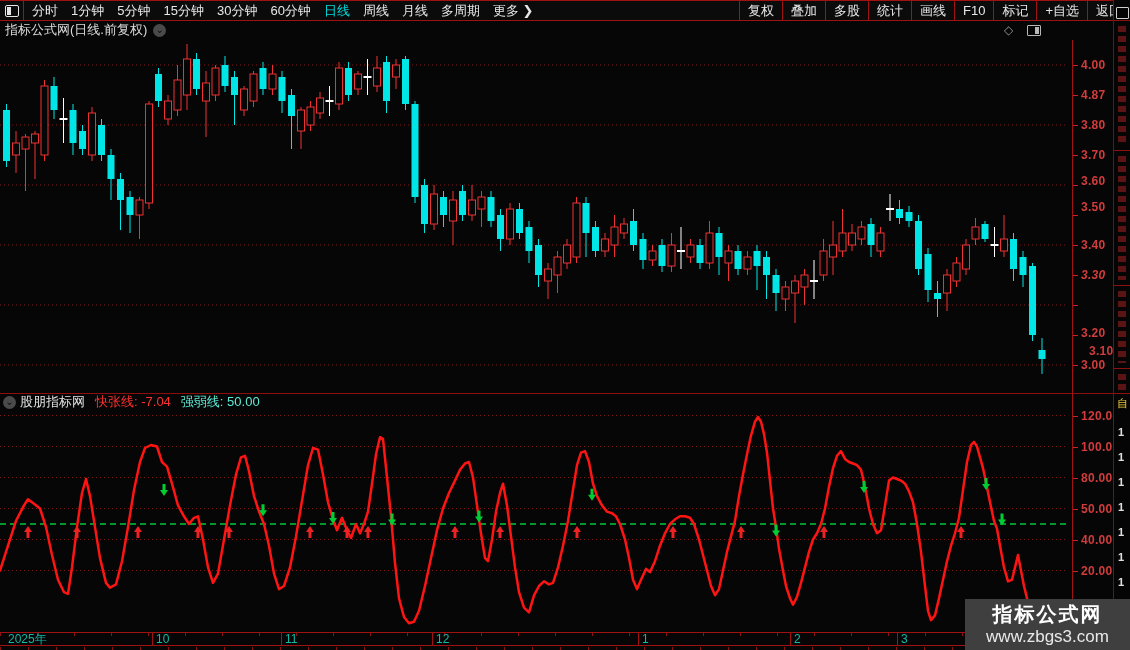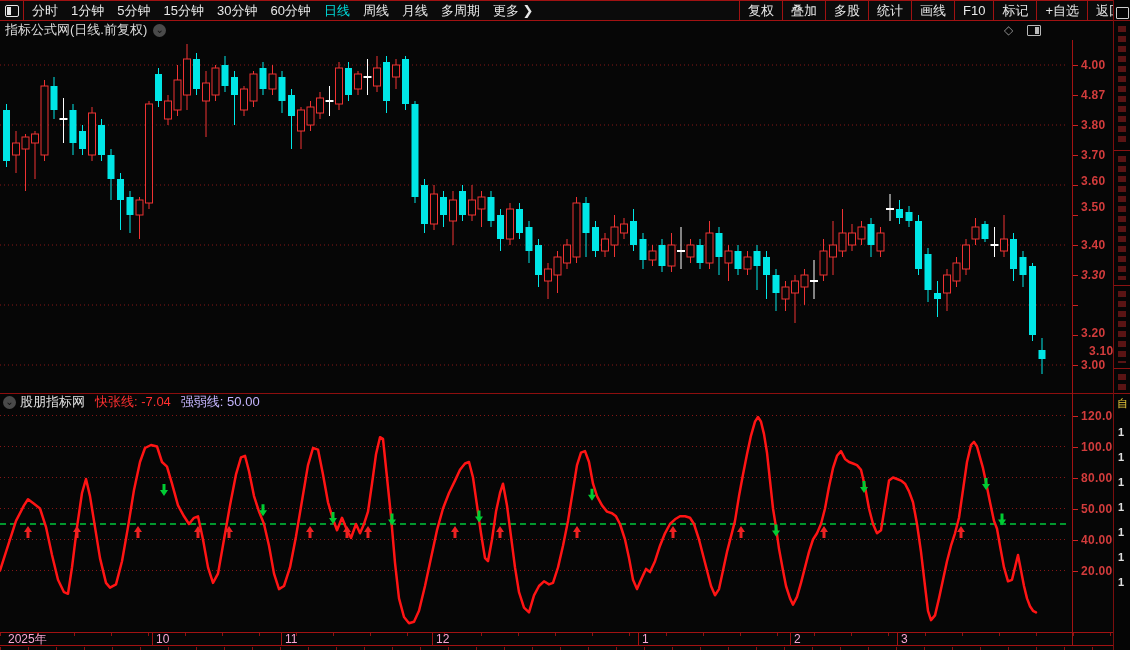--- a/index.html
+++ b/index.html
@@ -31,28 +31,28 @@
   #mainsvg{top:40px;}
   #indsvg{top:410px;}
   .vaxis{position:absolute;left:1072px;top:40px;width:1px;height:606px;background:#a01212;}
   .hline{position:absolute;left:0;width:1113px;height:1px;background:#8c0e0e;}
   .axis-label{position:absolute;color:#d23c3c;font-size:12px;font-weight:600;letter-spacing:.3px;}
   .axis-tick{position:absolute;left:1073px;width:5px;height:1px;background:#c22;}
   
   .ind-header{position:absolute;left:0;top:394px;width:1072px;height:16px;display:flex;align-items:center;}
   .ind-name{color:#e0e0e0;font-size:13px;margin-left:4px;}
   .ind-fast{color:#ff3030;font-size:13px;margin-left:10px;}
-  .ind-strength{color:#c4b5fd;font-size:13px;margin-left:10px;}
+  .ind-strength{color:#5eead4;font-size:13px;margin-left:10px;}
   
   .dateband{position:absolute;left:0;top:632px;width:1130px;height:14px;border-top:1px solid #a01212;
             border-bottom:1px solid #a01212;box-sizing:border-box;}
   .dateband .ticks{position:absolute;left:0;top:0;width:1113px;height:3px;
       background:repeating-linear-gradient(90deg,#8c1212 0,#8c1212 1px,transparent 1px,transparent 37px);}
   .date-div{position:absolute;top:0;width:1px;height:12px;background:#a01212;}
-  .date-label{position:absolute;top:0;color:#f9a8d4;font-size:12px;line-height:13px;}
+  .date-label{position:absolute;top:0;color:#14b8a6;font-size:12px;line-height:13px;}
   .subband{position:absolute;left:0;top:646px;width:1130px;height:4px;}
   .subband .ticks{position:absolute;left:0;top:1px;width:1113px;height:3px;
       background:repeating-linear-gradient(90deg,#8c1212 0,#8c1212 1px,transparent 1px,transparent 28px);}
   
   .strip{position:absolute;left:1113px;top:0;width:17px;height:650px;background:#050505;border-left:1px solid #7a0e0e;box-sizing:border-box;z-index:20;}
   .strip-sep{position:absolute;left:0;width:16px;height:1px;background:#8c1212;}
   .strip-tex{position:absolute;left:4px;width:8px;
       background:repeating-linear-gradient(180deg,#5a1414 0,#5a1414 6px,transparent 6px,transparent 10px);}
   .strip-box{position:absolute;left:2px;top:7px;width:11px;height:10px;border:1px solid #cfcfcf;border-radius:1px;}
   .strip-tab{position:absolute;left:3px;color:#e8c83c;font-size:11px;}
@@ -437,14 +437,18 @@
     <div class="strip-tex" style="top:156px;height:124px"></div>
     <div class="strip-sep" style="top:285px"></div>
     <div class="strip-tex" style="top:291px;height:72px"></div>
     <div class="strip-sep" style="top:368px"></div>
     <div class="strip-tex" style="top:374px;height:16px"></div>
     <div class="strip-sep" style="top:393px"></div>
     <span class="strip-tab" style="top:396px">自</span>
     <span id="strip-ones"><span class="strip-one" style="top: 426px;">1</span><span class="strip-one" style="top: 451px;">1</span><span class="strip-one" style="top: 476px;">1</span><span class="strip-one" style="top: 501px;">1</span><span class="strip-one" style="top: 526px;">1</span><span class="strip-one" style="top: 551px;">1</span><span class="strip-one" style="top: 576px;">1</span></span>
   </div>
 
+  <div class="watermark">
+    <span class="wm1">指标公式网</span>
+    <span class="wm2">www.zbgs3.com</span>
+  </div>
 
 </div>
 
 </body></html>

